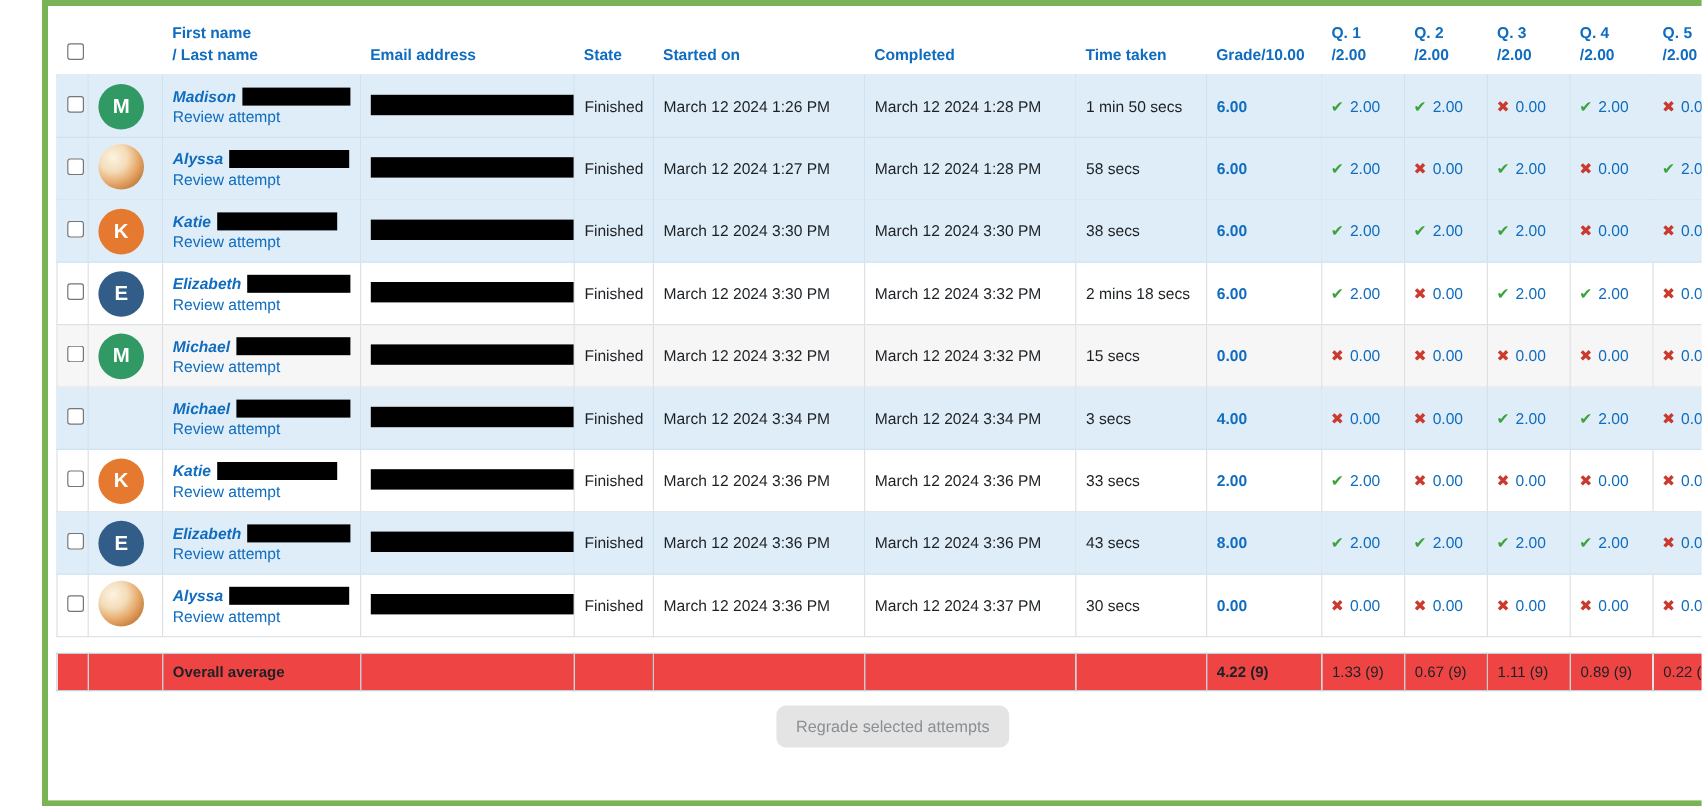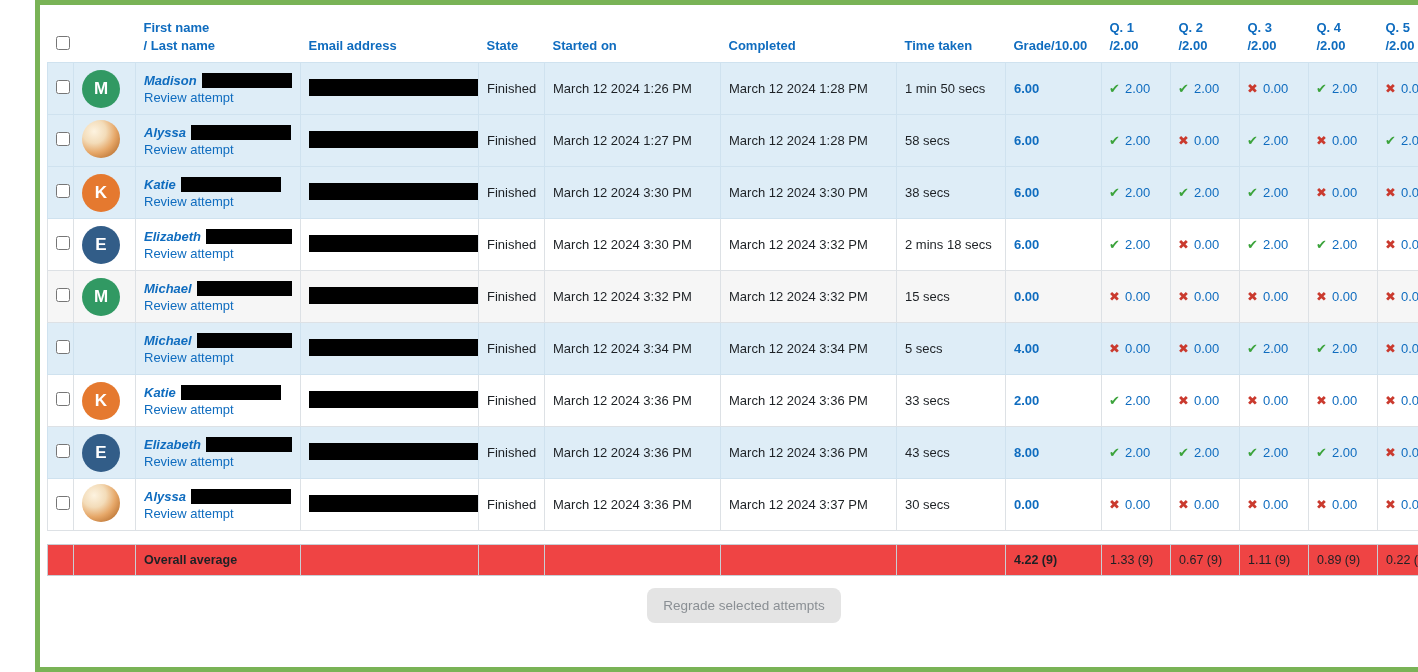--- a/index.html
+++ b/index.html
@@ -274,21 +274,21 @@
           <td class="cell-check"><input type="checkbox" style=""></td>
           <td class="cell-avatar"></td>
           <td class="cell-name"><div class="name-line">
               <a class="link name-link" href="#">Michael</a>
               <span class="redact redact-name"></span>
             </div><a class="link review-link" href="#">Review attempt</a></td>
           <td class="cell-email"><span class="redact redact-email"></span></td>
           <td class="cell-state">Finished</td>
           <td class="cell-date">March 12 2024 3:34 PM</td>
           <td class="cell-date">March 12 2024 3:34 PM</td>
-          <td class="cell-time">5 secs</td>
+          <td class="cell-time">3 secs</td>
           <td class="cell-grade"><a class="link grade-link" href="#">4.00</a></td>
           <td class="cell-q"><span class="qicon bad">✖</span><a class="link q-score" href="#">0.00</a></td>
           <td class="cell-q"><span class="qicon bad">✖</span><a class="link q-score" href="#">0.00</a></td>
           <td class="cell-q"><span class="qicon ok">✔</span><a class="link q-score" href="#">2.00</a></td>
           <td class="cell-q"><span class="qicon ok">✔</span><a class="link q-score" href="#">2.00</a></td>
           <td class="cell-q"><span class="qicon bad">✖</span><a class="link q-score" href="#">0.00</a></td>
         </tr>
         <tr class="bg-white">
           <td class="cell-check"><input type="checkbox" style=""></td>
           <td class="cell-avatar"><a class="avatar" style="background: rgb(229, 121, 47);">K</a></td>

